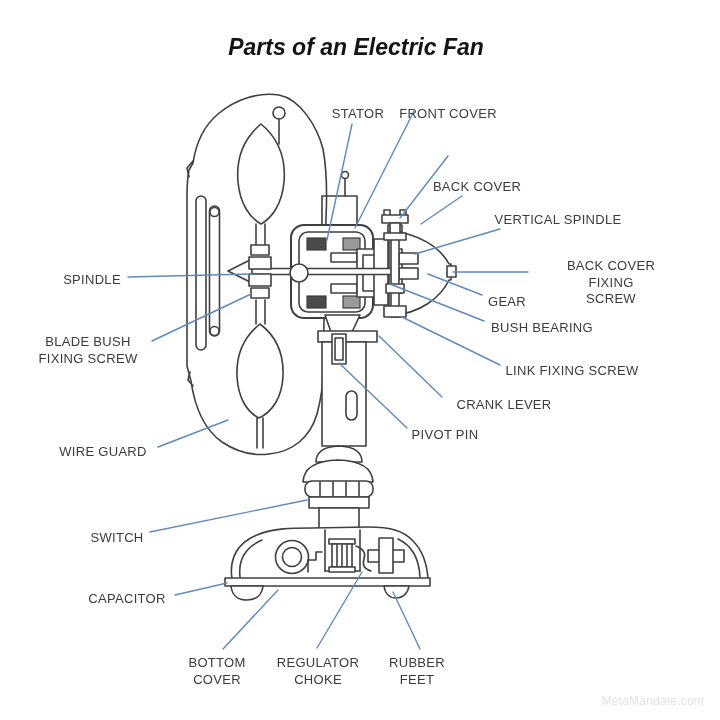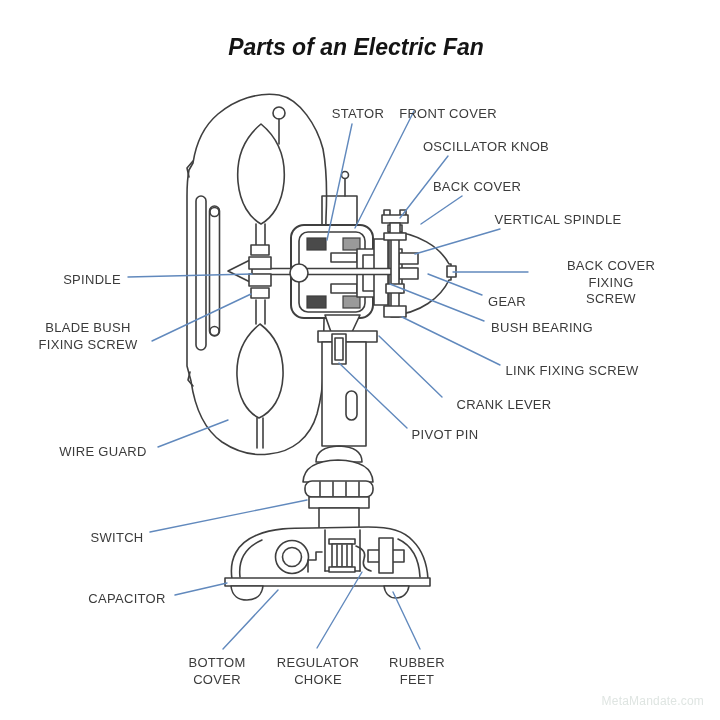--- a/index.html
+++ b/index.html
@@ -164,32 +164,31 @@
       <line class="lead" x1="223" y1="649" x2="278" y2="590"></line>
       <line class="lead" x1="317" y1="648" x2="362" y2="572"></line>
       <line class="lead" x1="420" y1="649" x2="393" y2="592"></line>
     </g>
   </svg>
 
   <div class="title">Parts of an Electric Fan</div>
 
   <div class="lbl" style="left:358px;top:106px;">STATOR</div>
   <div class="lbl" style="left:448px;top:94px;margin-top:12px;">FRONT COVER</div>
-  <div class="lbl" style="left:486px;top:139px;">OSCILLATOR KNOB</div>
   <div class="lbl" style="left:477px;top:179px;">BACK COVER</div>
   <div class="lbl" style="left:611px;top:258px;">BACK COVER FIXING
 SCREW</div>
   <div class="lbl" style="left:558px;top:212px;">VERTICAL SPINDLE</div>
   <div class="lbl" style="left:507px;top:294px;">GEAR</div>
   <div class="lbl" style="left:542px;top:320px;text-align:center;">BUSH BEARING</div>
   <div class="lbl" style="left:572px;top:363px;">LINK FIXING SCREW</div>
   <div class="lbl" style="left:504px;top:397px;">CRANK LEVER</div>
   <div class="lbl" style="left:445px;top:427px;">PIVOT PIN</div>
   <div class="lbl" style="left:92px;top:272px;">SPINDLE</div>
-  <div class="lbl" style="left:88px;top:320px;">BLADE BUSH
+  <div class="lbl" style="left:88px;top:334px;">BLADE BUSH
 FIXING SCREW</div>
   <div class="lbl" style="left:103px;top:444px;">WIRE GUARD</div>
   <div class="lbl" style="left:117px;top:530px;">SWITCH</div>
   <div class="lbl" style="left:127px;top:591px;">CAPACITOR</div>
   <div class="lbl" style="left:217px;top:655px;">BOTTOM
 COVER</div>
   <div class="lbl" style="left:318px;top:655px;">REGULATOR
 CHOKE</div>
   <div class="lbl" style="left:417px;top:655px;">RUBBER
 FEET</div>

